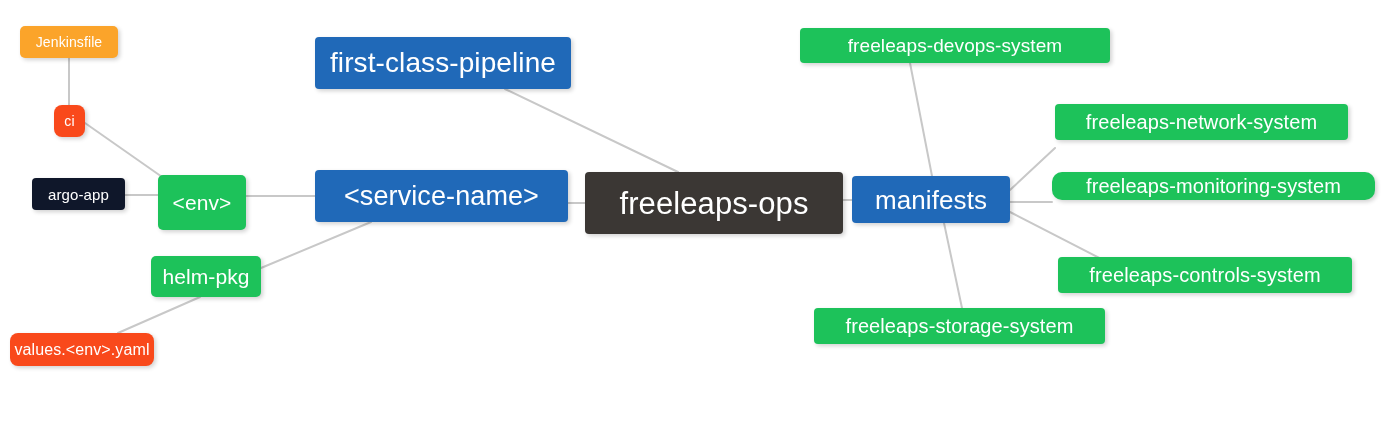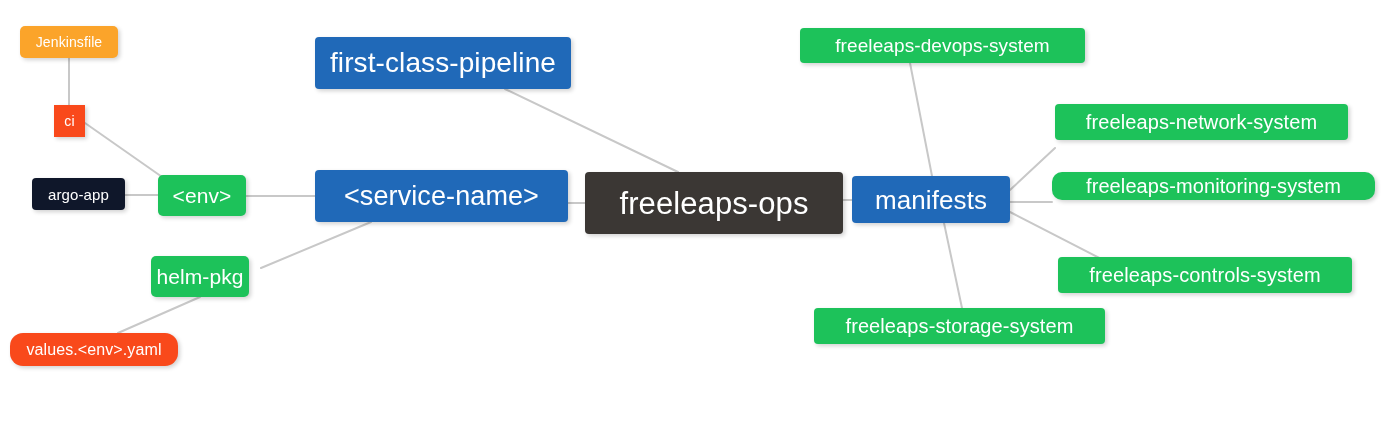--- a/index.html
+++ b/index.html
@@ -71,48 +71,48 @@
       <path class="edge-line" d="M 1010 190 L 1055 148" stroke="#c8c8c8"></path>
       <path class="edge-line" d="M 1010 202 L 1052 202" stroke="#c8c8c8"></path>
       <path class="edge-line" d="M 1010 212 L 1115 266" stroke="#c8c8c8"></path>
       <path class="edge-line" d="M 944 223 L 962 308" stroke="#c8c8c8"></path>
     </svg>
 
   <div id="node-layer">
       <div class="node" style="left: 20px; top: 26px; width: 98px; height: 32px; background: rgb(251, 164, 42); border-radius: 5px; font-size: 14px;">
         <span class="node-label">Jenkinsfile</span>
       </div>
-      <div class="node" style="left: 54px; top: 105px; width: 31px; height: 32px; background: rgb(249, 73, 27); border-radius: 0; font-size: 14px; text-align: right;">
+      <div class="node" style="left: 54px; top: 105px; width: 31px; height: 32px; background: rgb(249, 73, 27); border-radius: 8px; font-size: 14px; text-align: right;">
         <span class="node-label">ci</span>
       </div>
       <div class="node" style="left: 32px; top: 178px; width: 93px; height: 32px; background: #0f172a; border-radius: 4px; font-size: 15px;">
         <span class="node-label">argo-app</span>
       </div>
-      <div class="node" style="left: 158px; top: 175px; width: 88px; height: 41px; background: rgb(29, 194, 90); border-radius: 5px; font-size: 21px;">
+      <div class="node" style="left: 158px; top: 175px; width: 88px; height: 55px; background: rgb(29, 194, 90); border-radius: 5px; font-size: 21px;">
         <span class="node-label">&lt;env&gt;</span>
       </div>
-      <div class="node" style="left: 151px; top: 256px; width: 98px; height: 41px; background: rgb(29, 194, 90); border-radius: 5px; font-size: 21px;">
+      <div class="node" style="left: 151px; top: 256px; width: 110px; height: 41px; background: rgb(29, 194, 90); border-radius: 5px; font-size: 21px;">
         <span class="node-label">helm-pkg</span>
       </div>
-      <div class="node" style="left: 10px; top: 333px; width: 168px; height: 33px; background: rgb(249, 73, 27); border-radius: 13px; font-size: 16px;">
+      <div class="node" style="left: 10px; top: 333px; width: 144px; height: 33px; background: rgb(249, 73, 27); border-radius: 8px; font-size: 16px;">
         <span class="node-label">values.&lt;env&gt;.yaml</span>
       </div>
       <div class="node" style="left: 315px; top: 37px; width: 256px; height: 52px; background: rgb(32, 105, 184); border-radius: 4px; font-size: 28px;">
         <span class="node-label">first-class-pipeline</span>
       </div>
       <div class="node" style="left: 315px; top: 170px; width: 253px; height: 52px; background: rgb(32, 105, 184); border-radius: 4px; font-size: 27px;">
         <span class="node-label">&lt;service-name&gt;</span>
       </div>
       <div class="node" style="left: 585px; top: 172px; width: 258px; height: 62px; background: rgb(59, 55, 52); border-radius: 4px; font-size: 31px;">
         <span class="node-label">freeleaps-ops</span>
       </div>
       <div class="node" style="left: 852px; top: 176px; width: 158px; height: 47px; background: rgb(32, 105, 184); border-radius: 4px; font-size: 26px; align-items: center;">
         <span class="node-label">manifests</span>
       </div>
-      <div class="node" style="left: 800px; top: 28px; width: 285px; height: 35px; background: rgb(29, 194, 90); border-radius: 4px; font-size: 19px;">
+      <div class="node" style="left: 800px; top: 28px; width: 310px; height: 35px; background: rgb(29, 194, 90); border-radius: 4px; font-size: 19px;">
         <span class="node-label">freeleaps-devops-system</span>
       </div>
       <div class="node" style="left: 1055px; top: 104px; width: 293px; height: 36px; background: rgb(29, 194, 90); border-radius: 4px; font-size: 20px;">
         <span class="node-label">freeleaps-network-system</span>
       </div>
       <div class="node" style="left: 1052px; top: 172px; width: 323px; height: 28px; background: rgb(29, 194, 90); border-radius: 10px; font-size: 20px;">
         <span class="node-label">freeleaps-monitoring-system</span>
       </div>
       <div class="node" style="left: 1058px; top: 257px; width: 294px; height: 36px; background: rgb(29, 194, 90); border-radius: 4px; font-size: 20px;">
         <span class="node-label">freeleaps-controls-system</span>

